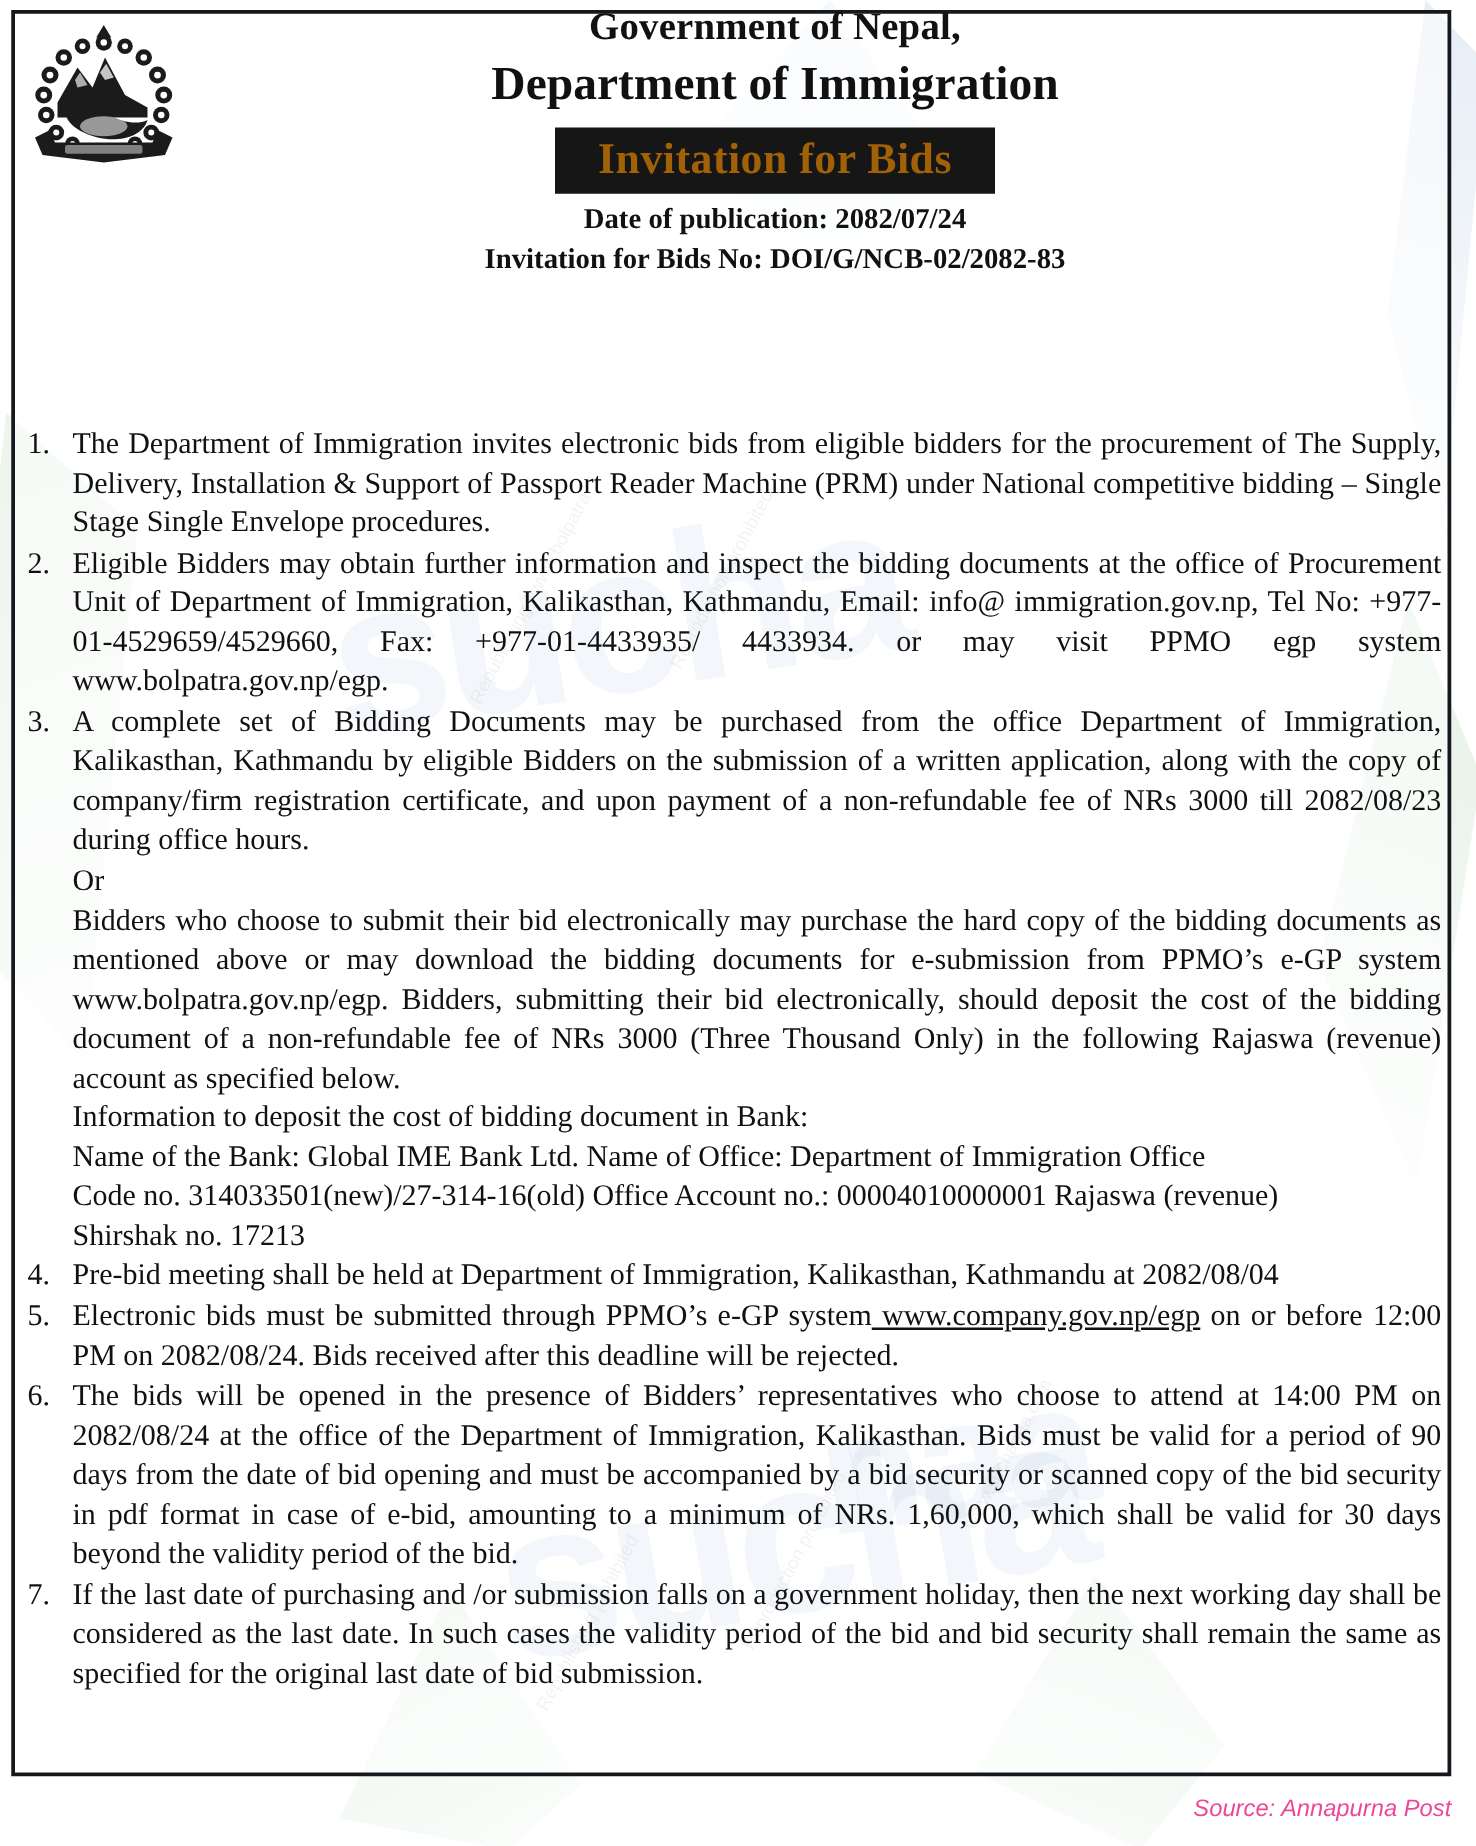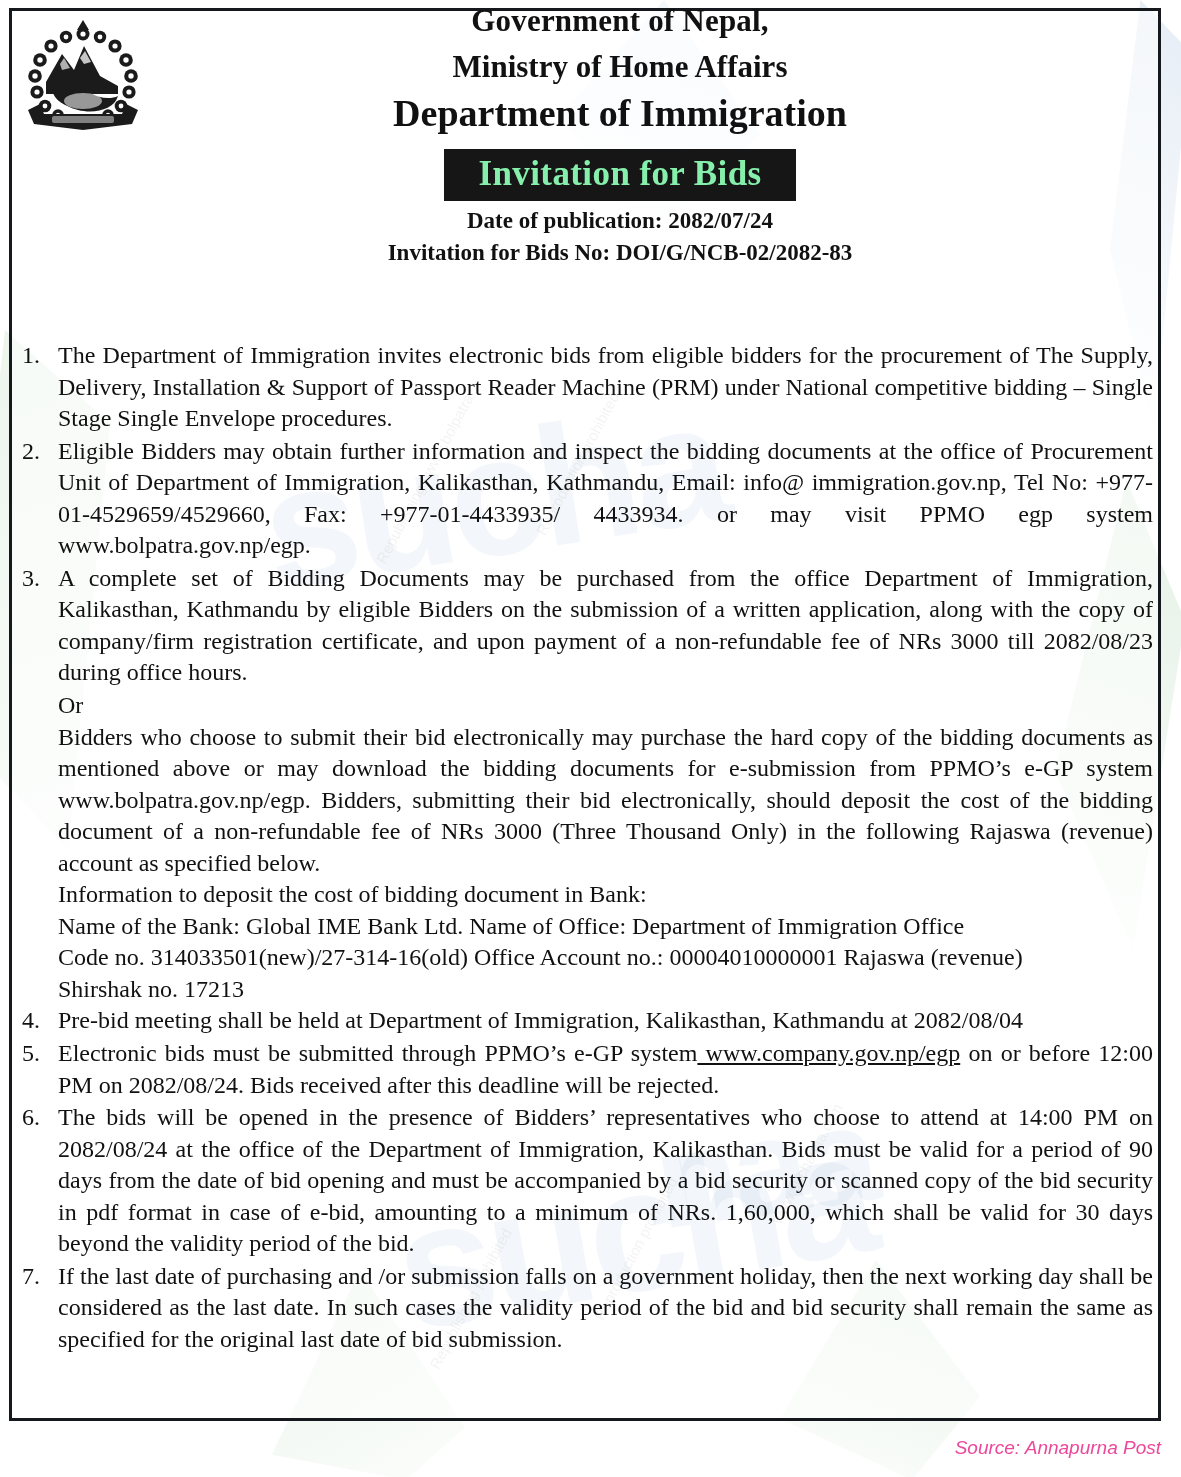--- a/index.html
+++ b/index.html
@@ -147,21 +147,21 @@
   }
   .org-line-4 {
     font-size: 25px;
     font-weight: bold;
     line-height: 1.2;
     margin-top: 7px;
   }
   #title-banner {
     display: inline-block;
     background: #161616;
-    color: #86efac;
+    color: #a16207;
     font-size: 35px;
     font-weight: bold;
     padding: 5px 34px 8px 34px;
     margin-top: 13px;
     letter-spacing: 0.4px;
     line-height: 1.12;
   }
   .pub-line {
     font-size: 23px;
     font-weight: bold;
@@ -293,21 +293,20 @@
       <ellipse cx="61" cy="83" rx="19" ry="8" fill="#fff" opacity="0.55"></ellipse>
 
       <path d="M6 92 L18 86 L22 96 L100 96 L104 86 L116 92 L110 106 L61 112 L12 106 Z"></path>
       <rect x="30" y="98" width="62" height="7" rx="2" fill="#fff" opacity="0.45"></rect>
     </g>
   </svg>
 </div>
 
 <div id="masthead">
   <div class="org-line-1">Government of Nepal,</div>
-  <div class="org-line-2">Ministry of Home Affairs</div>
   <div class="org-line-3">Department of Immigration</div>
   <div id="title-banner">Invitation for Bids</div>
   <div class="pub-line">Date of publication: 2082/07/24</div>
   <div class="ifb-line">Invitation for Bids No: DOI/G/NCB-02/2082-83</div>
 </div>
 
 <div id="body-text">
 
   <div class="clause">
     <span class="marker">1.</span><span>The Department of Immigration invites electronic bids from eligible bidders for the procurement of The Supply, Delivery, Installation &amp; Support of  Passport Reader Machine (PRM) under National competitive bidding – Single Stage Single Envelope procedures.</span>

